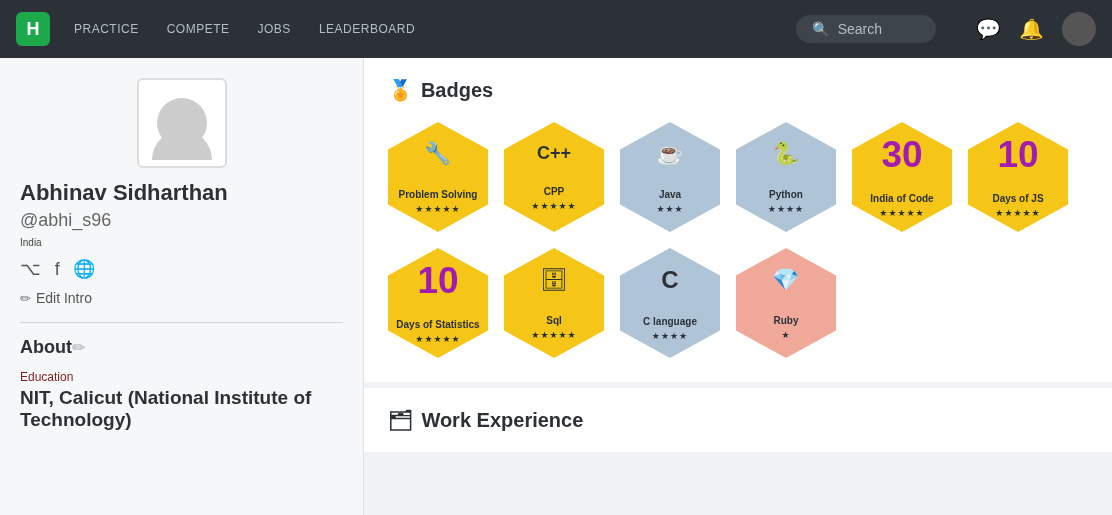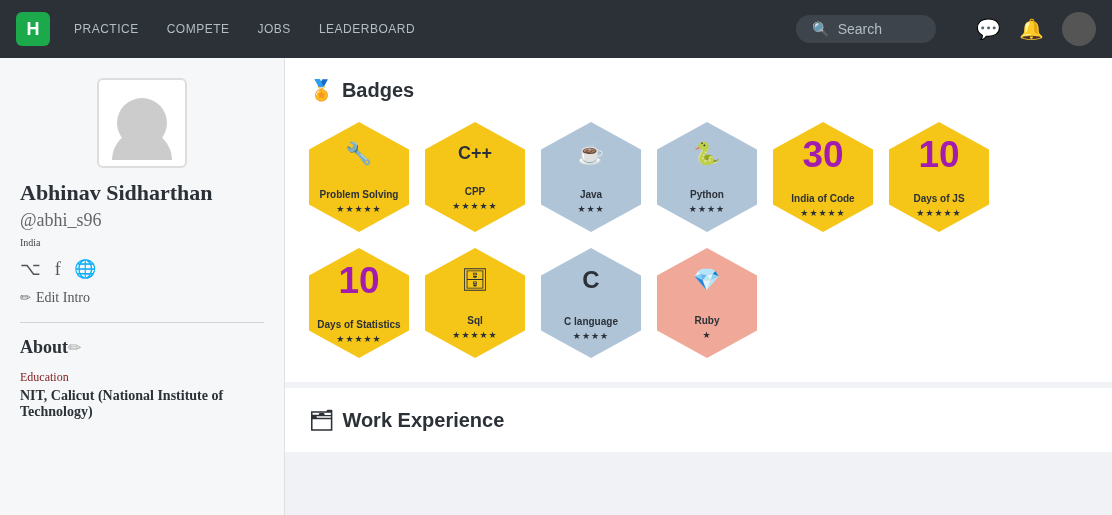--- a/index.html
+++ b/index.html
@@ -52,27 +52,26 @@
     }
 
     
     .page-body {
       display: flex;
       height: calc(515px - 58px);
     }
 
     
     .sidebar {
-      width: 285px;
+      width: 364px;
       background: #f5f7f8;
       padding: 20px 20px;
       border-right: 1px solid #e0e0e0;
       flex-shrink: 0;
       overflow-y: auto;
-      font-family: Liberation Serif, serif;
     }
     .profile-avatar-wrap {
       display: flex; justify-content: center; margin-bottom: 12px;
     }
     .profile-avatar {
       width: 90px; height: 90px;
       background: #fff;
       border: 2px solid #ddd;
       border-radius: 6px;
       display: flex; align-items: center; justify-content: center;
@@ -119,21 +118,21 @@
     }
     .edit-intro .pencil-icon { font-size: 13px; color: #777; }
     .divider { border: none; border-top: 1px solid #d0d4d8; margin: 10px 0 14px; }
     .about-header {
       display: flex; align-items: center; justify-content: flex-start;
       margin-bottom: 12px;
     }
     .about-title { font-size: 18px; font-weight: 700; color: #2b3137; }
     .about-edit { color: #aaa; cursor: pointer; font-size: 16px; }
     .education-label { font-size: 12px; color: #7f1d1d; margin-bottom: 3px; }
-    .education-value { font-size: 14px; font-weight: 600; color: #2b3137; }
+    .education-value { font-size: 19px; font-weight: 600; color: #2b3137; }
 
     
     .main-content {
       flex: 1;
       background: #f0f2f5;
       overflow-y: auto;
     }
     .badges-section {
       background: white;
       margin-bottom: 6px;

